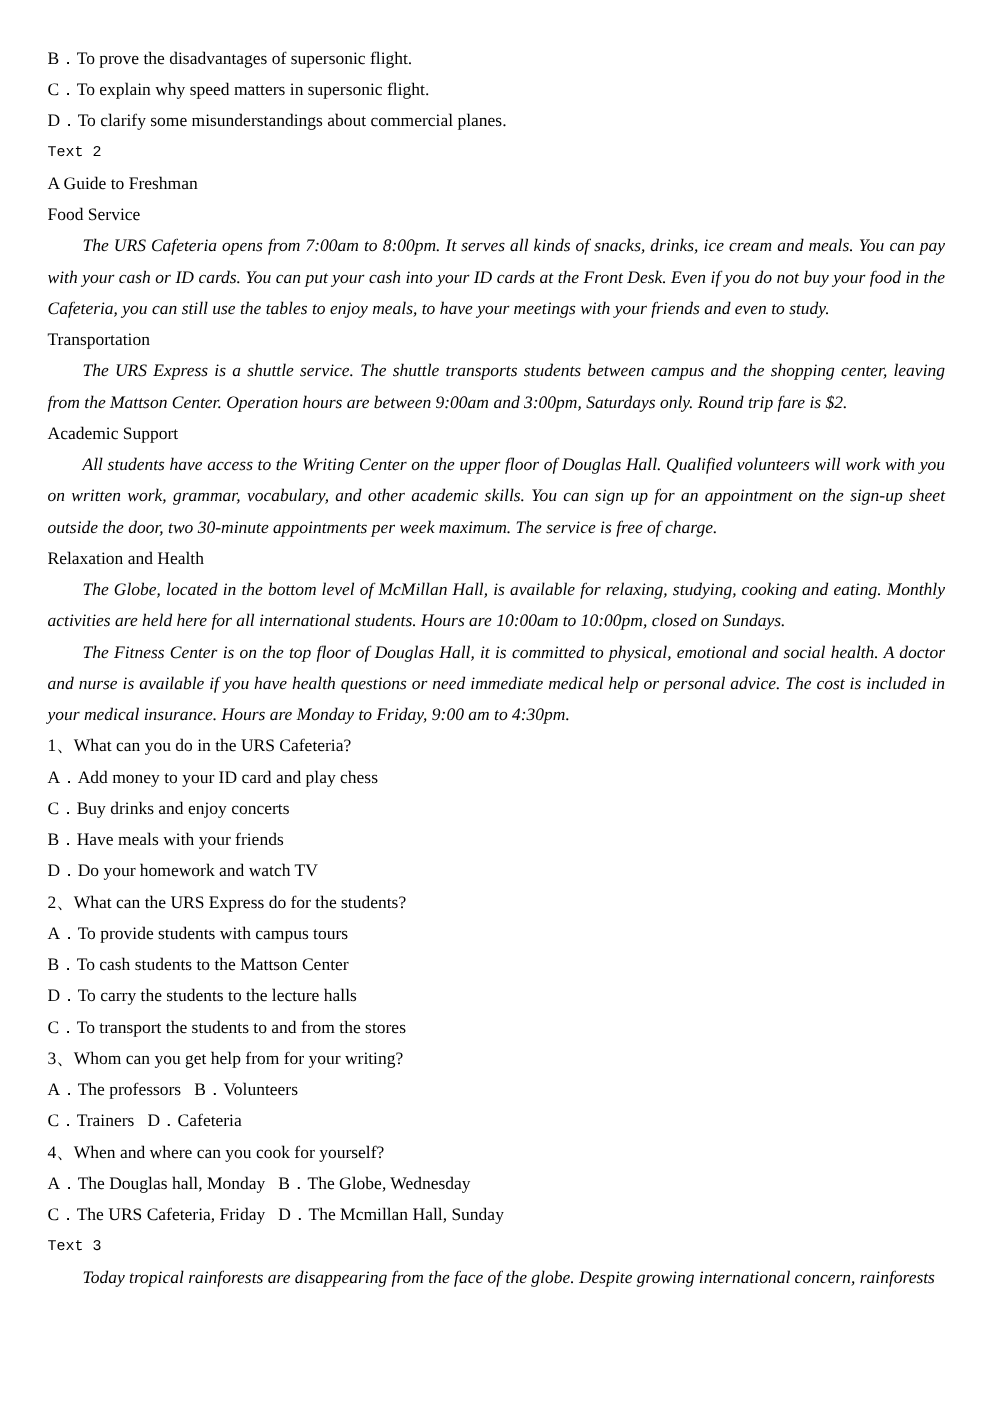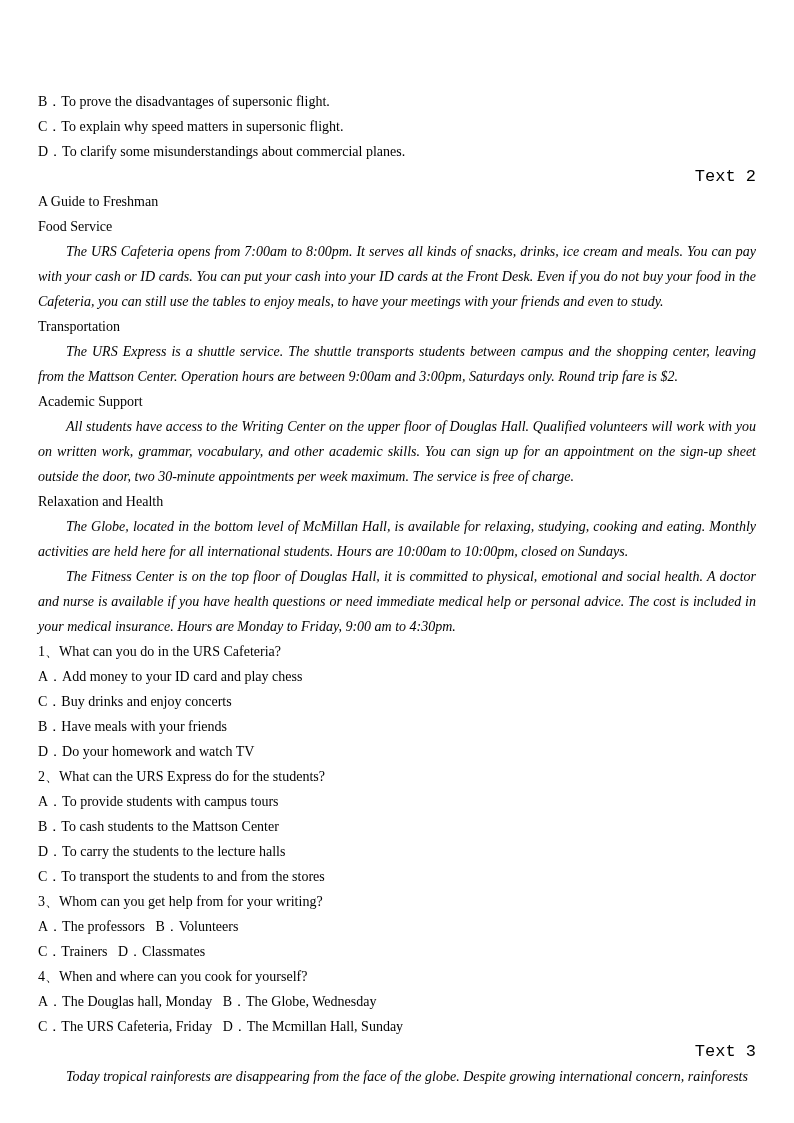--- a/index.html
+++ b/index.html
@@ -6,44 +6,44 @@
     margin: 0;
     padding: 0;
     background: #ffffff;
   }
   .page {
     position: relative;
     width: 794px;
     height: 1123px;
     box-sizing: border-box;
     background: #ffffff;
-    padding: 89px 38px 0 38px;
+    padding: 35px 38px 0 38px;
     font-family: "Liberation Serif", serif;
     font-size: 14px;
     line-height: 25px;
     color: #000000;
     overflow: hidden;
   }
   .block {
     margin: 0;
     padding: 0;
   }
   .option, .question, .section {
     text-align: left;
     white-space: pre-wrap;
   }
   .paragraph {
     text-align: justify;
     text-indent: 2em;
     font-style: italic;
   }
   .heading_center {
-    text-align: right;
+    text-align: left;
     font-family: "Liberation Mono", monospace;
-    font-size: 17px;
+    font-size: 12px;
   }
 </style>
 </head>
 <body>
 
 <div class="page">
   <div>
       <div class="block option">B．To prove the disadvantages of supersonic flight.</div>
       <div class="block option">C．To explain why speed matters in supersonic flight.</div>
       <div class="block option">D．To clarify some misunderstandings about commercial planes.</div>
@@ -63,20 +63,20 @@
       <div class="block option">C．Buy drinks and enjoy concerts</div>
       <div class="block option">B．Have meals with your friends</div>
       <div class="block option">D．Do your homework and watch TV</div>
       <div class="block question">2、What can the URS Express do for the students?</div>
       <div class="block option">A．To provide students with campus tours</div>
       <div class="block option">B．To cash students to the Mattson Center</div>
       <div class="block option">D．To carry the students to the lecture halls</div>
       <div class="block option">C．To transport the students to and from the stores</div>
       <div class="block question">3、Whom can you get help from for your writing?</div>
       <div class="block option">A．The professors   B．Volunteers</div>
-      <div class="block option">C．Trainers   D．Classmates</div>
+      <div class="block option">C．Trainers   D．Cafeteria</div>
       <div class="block question">4、When and where can you cook for yourself?</div>
       <div class="block option">A．The Douglas hall, Monday   B．The Globe, Wednesday</div>
       <div class="block option">C．The URS Cafeteria, Friday   D．The Mcmillan Hall, Sunday</div>
       <div class="block heading_center">Text 3</div>
       <div class="block paragraph">Today tropical rainforests are disappearing from the face of the globe. Despite growing international concern, rainforests</div>
     </div>
 </div>
 
 </body></html>

